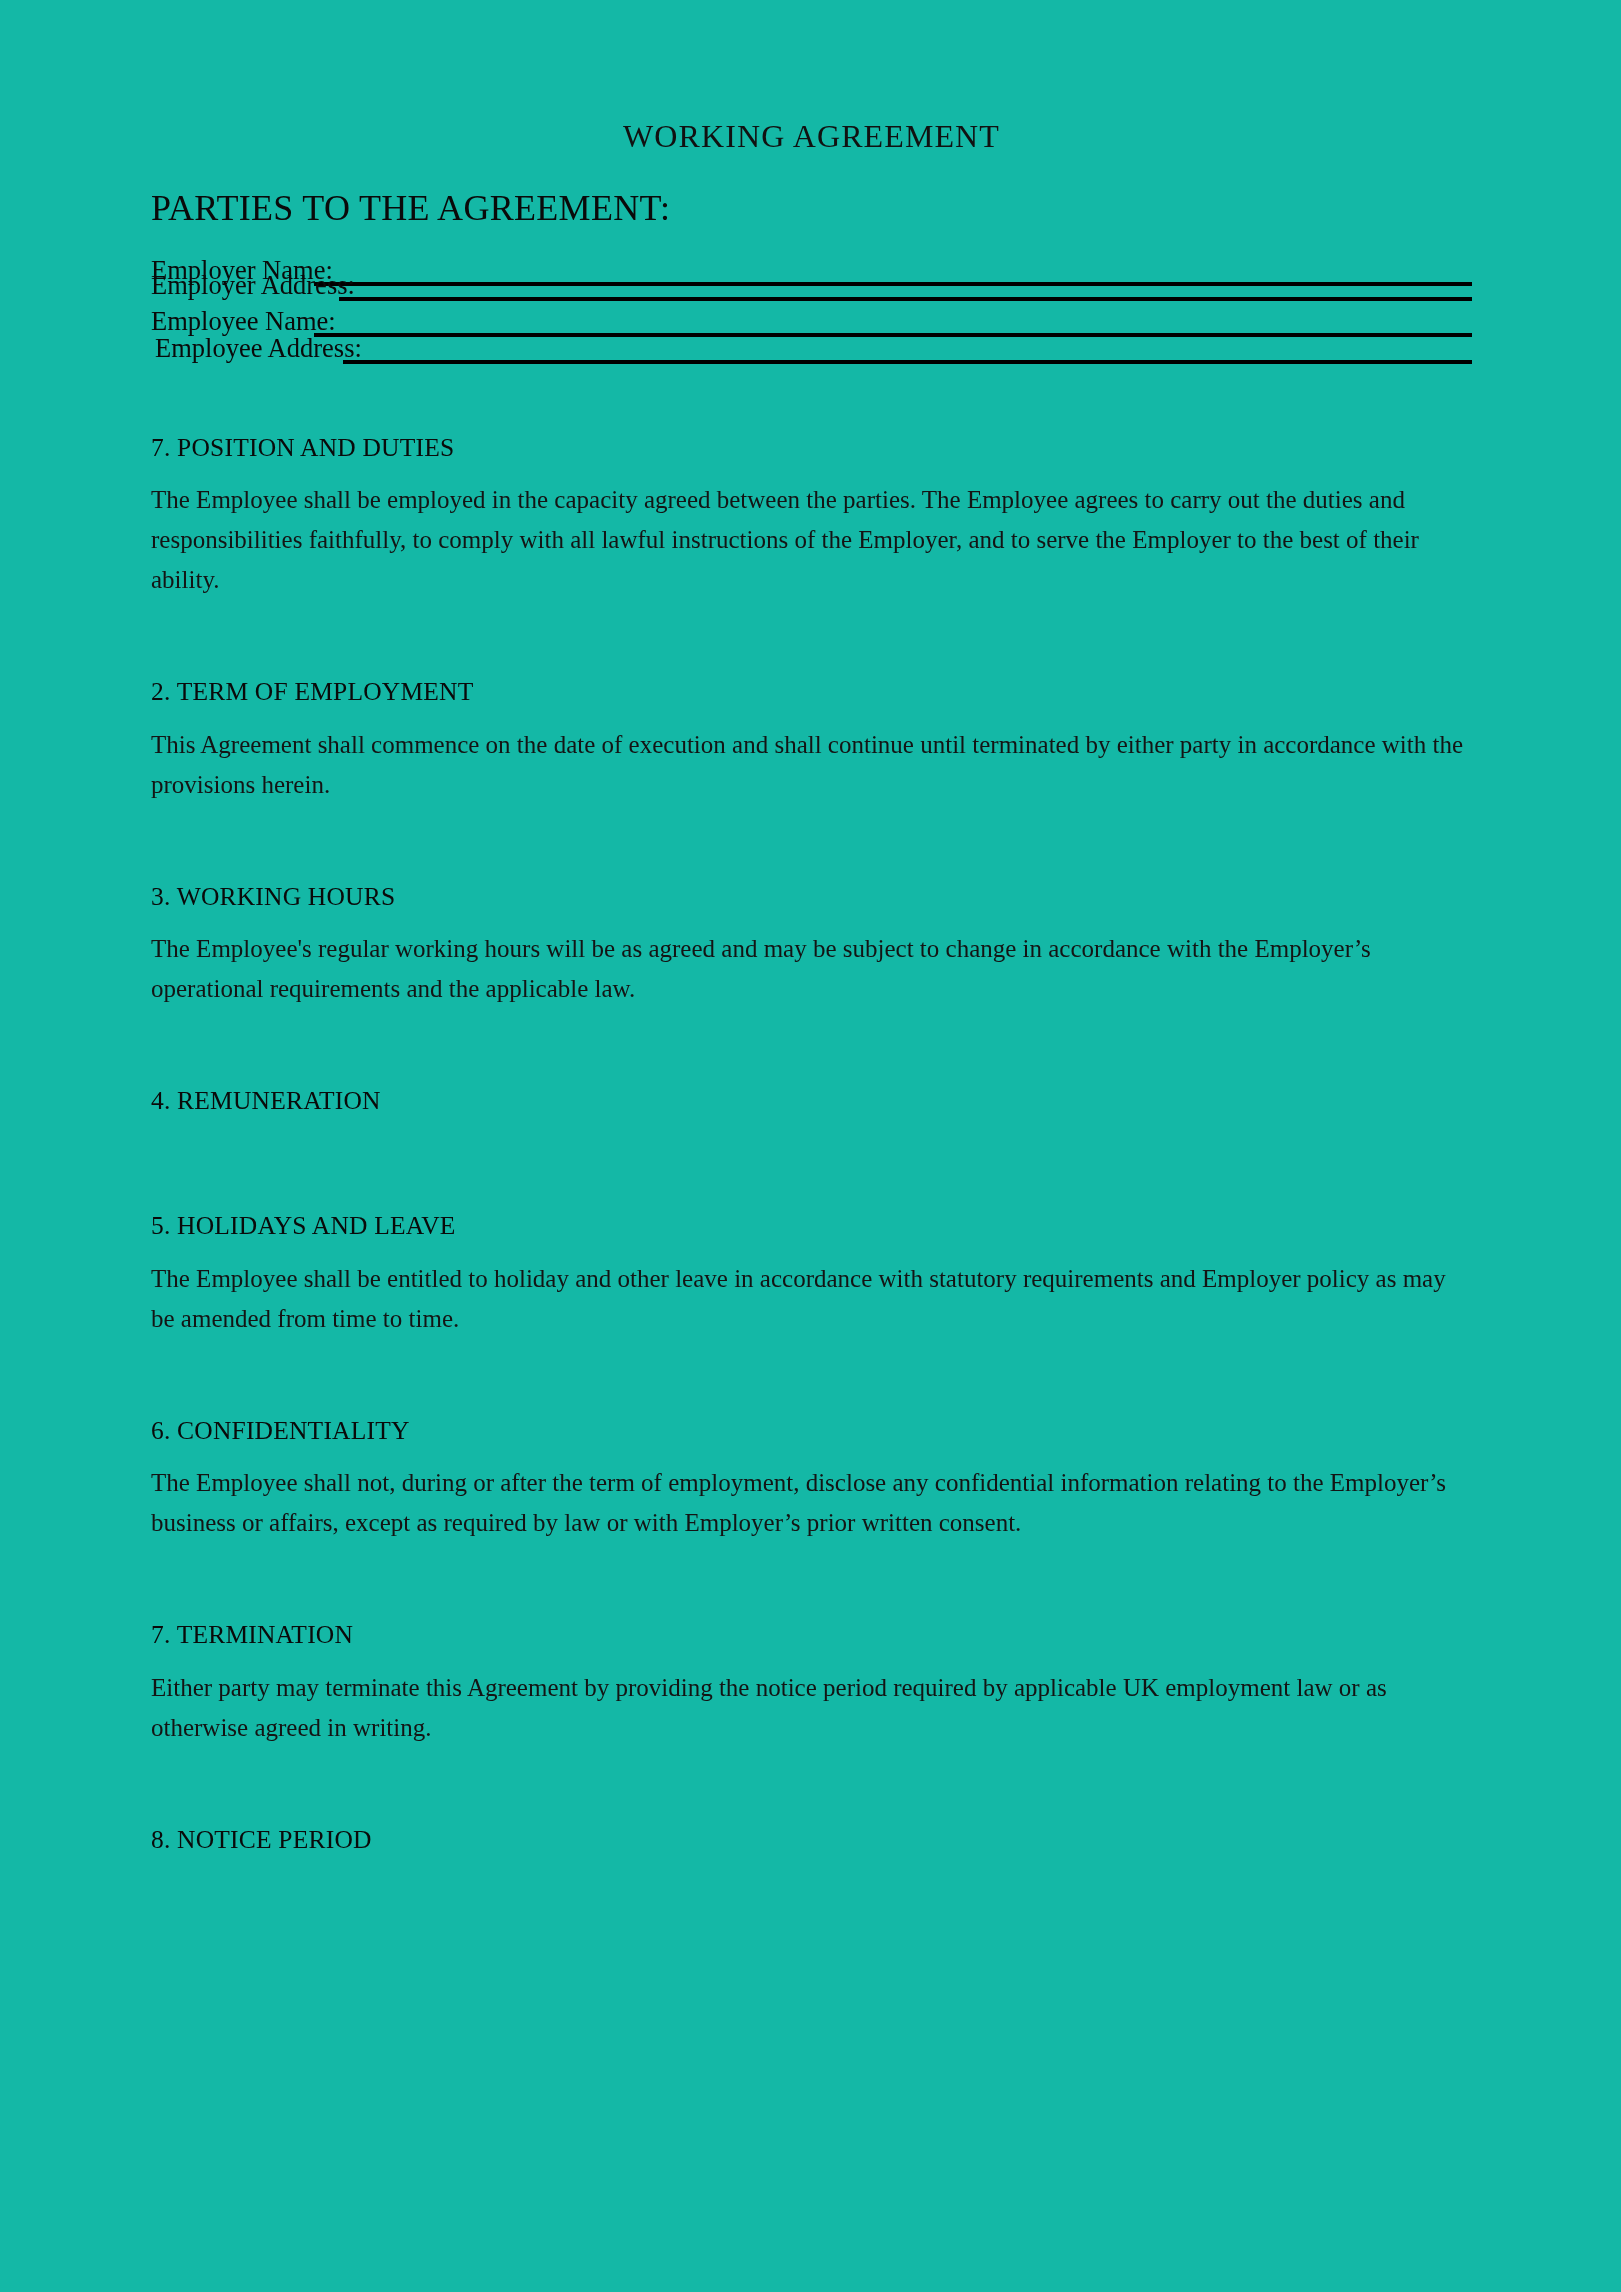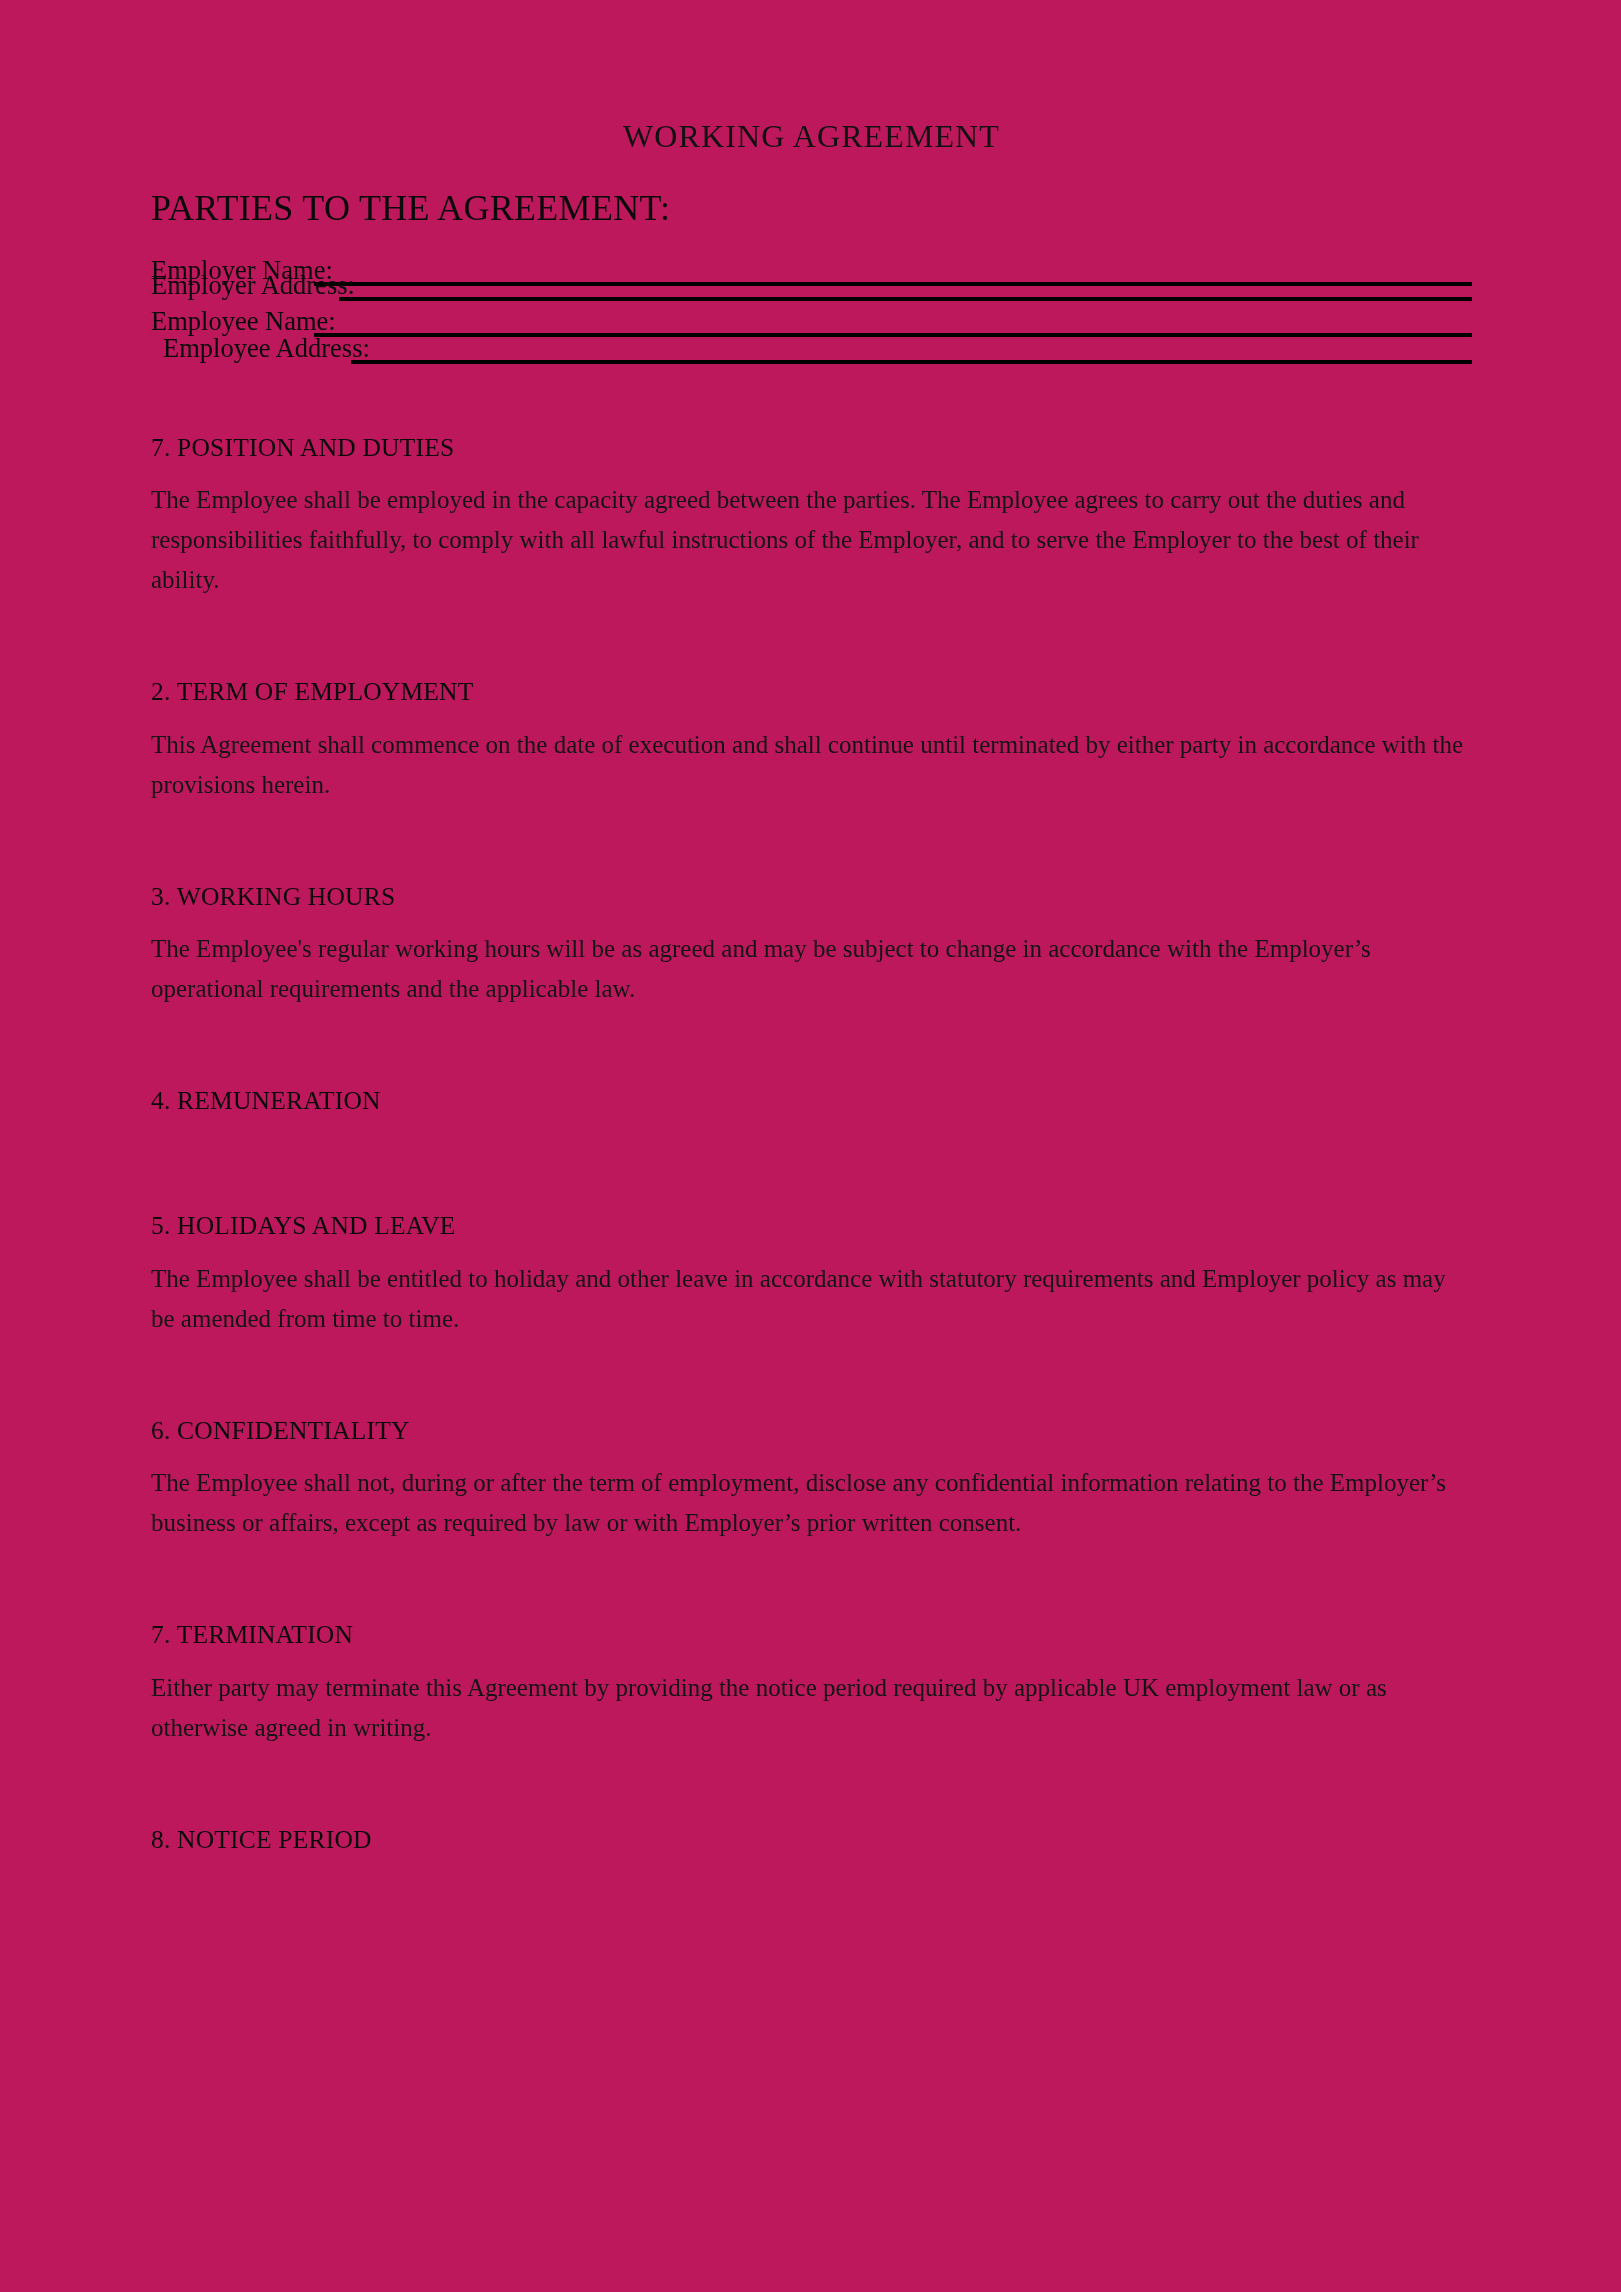--- a/index.html
+++ b/index.html
@@ -13,21 +13,21 @@
     position: relative;
     overflow: hidden;
     font-family: "Liberation Serif", "DejaVu Serif", serif;
     color: #0a0a0a;
     -webkit-font-smoothing: antialiased;
   }
 
   .page {
     position: absolute;
     inset: 0;
-    background: #be185d;
+    background: #14b8a6;
     padding: 14px;
     text-decoration: underline;
   }
 
   .content {
     position: absolute;
     left: 151px;
     top: 0;
     width: 1321px;
   }
@@ -94,21 +94,21 @@
     height: 3.9px;
     right: 0;
     top: 26.5px;
   }
   .party-rule.name-rule { left: 163px; }
   .party-rule.address-rule { left: 188px; }
 
   .pr-0 { position: absolute; top: 16px;  left: 0; right: 0; height: 31px; }
   .pr-1 { position: absolute; top: 31px; left: 0; right: 0; height: 31px; }
   .pr-2 { position: absolute; top: 67px; left: 0; right: 0; height: 31px; }
-  .pr-3 { position: absolute; top: 94px; left: 12px; right: 0; height: 31px; }
+  .pr-3 { position: absolute; top: 94px; left: 4px; right: 0; height: 31px; }
 
   
   .sections { margin-top: 35px; }
 
   .section { margin-bottom: 0; }
 
   .section-heading {
     font-size: 25.5px;
     line-height: 31px;
     letter-spacing: 0.2px;

